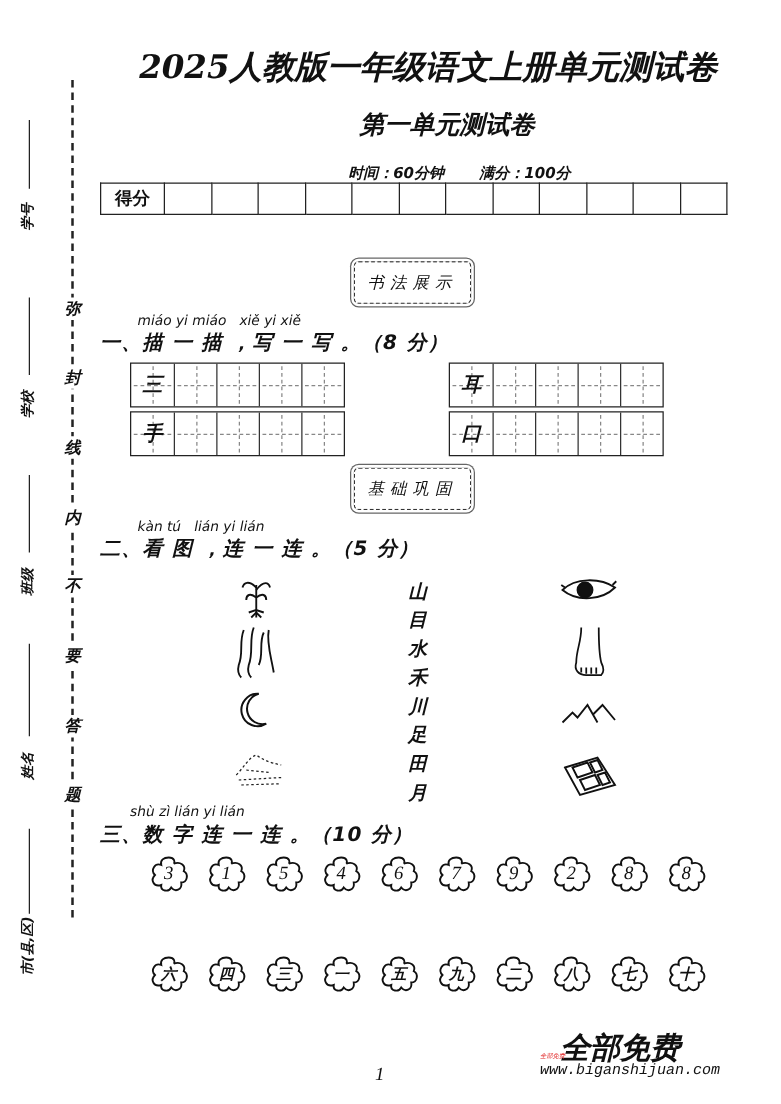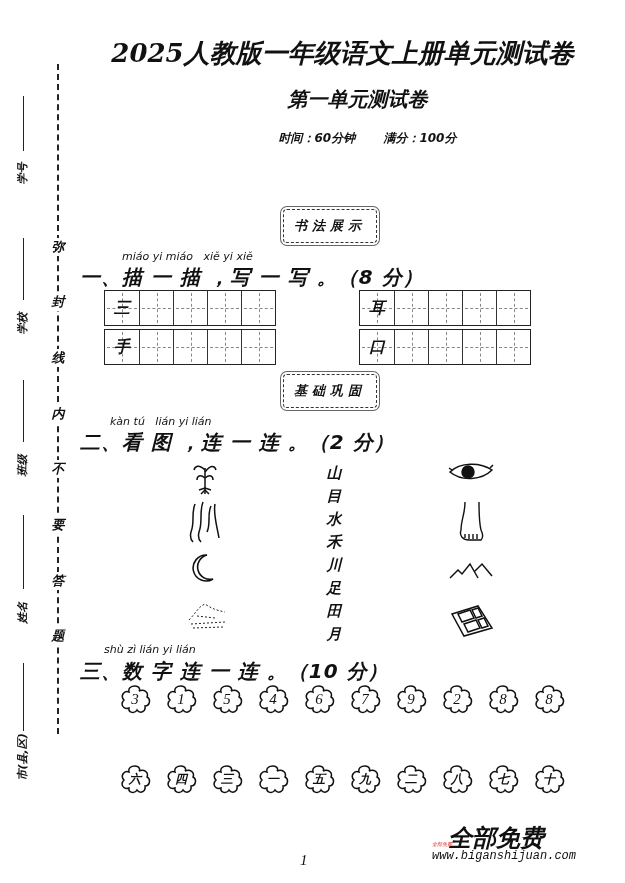--- a/index.html
+++ b/index.html
@@ -39,26 +39,26 @@
   }
   .side-field { left: 4px; width: 36px; }
   .side-field .line { position: absolute; left: 19px; width: 0; border-left: 1.5px solid #222; }
   .side-field .lbl {
     position: absolute; left: 0; width: 36px; font-size: 11px; font-weight: bold;
     transform: rotate(-90deg); text-align: center; white-space: nowrap; font-family: "DejaVu Sans", sans-serif;
   }
   .banner {
     left: 283px; width: 92px; height: 32px; border: 1.5px dashed #333; border-radius: 4px;
     display: flex; align-items: center; justify-content: center; font-size: 13px;
-    font-weight: bold; letter-spacing: 5px; font-style: italic;
+    font-weight: normal; letter-spacing: 5px; font-style: italic;
     box-shadow: 0 0 0 2px #fff, 0 0 0 3px #666;
   }
   .q-pinyin { font-family: "DejaVu Sans", sans-serif; font-size: 11px; white-space: pre; }
   .q-title {
-    font-family: "DejaVu Sans", sans-serif; font-size: 20px; font-weight: bold; white-space: pre;
+    font-family: "DejaVu Sans", sans-serif; font-size: 16px; font-weight: bold; white-space: pre;
     letter-spacing: 1px;
     text-align: center;
   }
   .grid-row { display: flex; border: 1.5px solid #222; }
   .grid-cell {
     width: 34px; height: 34px; position: relative; border-left: 1px solid #333;
     box-sizing: border-box; display: flex; align-items: center; justify-content: center;
     font-size: 16px; font-weight: bold; font-family: "DejaVu Sans", sans-serif;
   }
   .grid-cell:first-child { border-left: none; }
@@ -90,20 +90,35 @@
 
 <div class="abs title">2025人教版一年级语文上册单元测试卷</div>
 <div class="abs subtitle">第一单元测试卷</div>
 <div class="abs meta">
   <span>时间：60分钟</span>
   <span>满分：100分</span>
 </div>
 
 <table class="score">
   <tbody>
+  <tr>
+    <td class="first">得分</td>
+    <td></td>
+    <td></td>
+    <td></td>
+    <td></td>
+    <td></td>
+    <td></td>
+    <td></td>
+    <td></td>
+    <td></td>
+    <td></td>
+    <td></td>
+    <td></td>
+  </tr>
 </tbody>
   </table>
 
 <div class="abs binding-line"></div>
 <div class="abs binding-words">
   <span style="top:178px">弥</span>
   <span style="top:233px">封</span>
   <span style="top:289px">线</span>
   <span style="top:345px">内</span>
   <span style="top:400px">不</span>
@@ -128,21 +143,21 @@
   <div class="line" style="top:0;height:74px"></div>
   <div class="lbl" style="top:90px">姓名</div>
 </div>
 <div class="abs side-field" style="top:663px;height:110px">
   <div class="line" style="top:0;height:68px"></div>
   <div class="lbl" style="top:92px">市(县,区)</div>
 </div>
 
 <div class="abs banner" style="top:209px">书法展示</div>
 
-<div class="abs q-pinyin" style="left:122px;top:250px">miáo yi miáo   xiě yi xiě</div>
+<div class="abs q-pinyin" style="left:110px;top:250px">miáo yi miáo   xiě yi xiě</div>
 <div class="abs q-title" style="left:80px;top:264px">一、描 一 描 ，写 一 写 。（8 分）</div>
 
 <div class="abs grid-row" style="left:104px;top:290px">
   <div class="grid-cell">
       <span>三</span>
     </div>
   <div class="grid-cell"></div>
   <div class="grid-cell"></div>
   <div class="grid-cell"></div>
   <div class="grid-cell"></div>
@@ -171,21 +186,21 @@
     </div>
   <div class="grid-cell"></div>
   <div class="grid-cell"></div>
   <div class="grid-cell"></div>
   <div class="grid-cell"></div>
 </div>
 
 <div class="abs banner" style="top:374px">基础巩固</div>
 
 <div class="abs q-pinyin" style="left:110px;top:415px">kàn tú   lián yi lián</div>
-<div class="abs q-title" style="left:80px;top:429px">二、看 图 ，连 一 连 。（2 分）</div>
+<div class="abs q-title" style="left:80px;top:429px">二、看 图 ，连 一 连 。（5 分）</div>
 
 <div class="abs pic-col" style="top:460px">
   <svg width="40" height="36" viewBox="0 0 40 36" fill="none" stroke="#111" stroke-width="1.5">
     <path d="M20 34 V8"></path>
       <path d="M20 10 C14 4 10 6 9 10"></path>
       <path d="M20 12 C26 4 30 6 31 10"></path>
     <path d="M20 18 C15 14 12 16 12 20"></path>
       <path d="M20 18 C25 14 28 16 28 20"></path>
     <path d="M14 30 L20 28 L26 30"></path>
       <path d="M16 34 L20 30 L24 34"></path>

